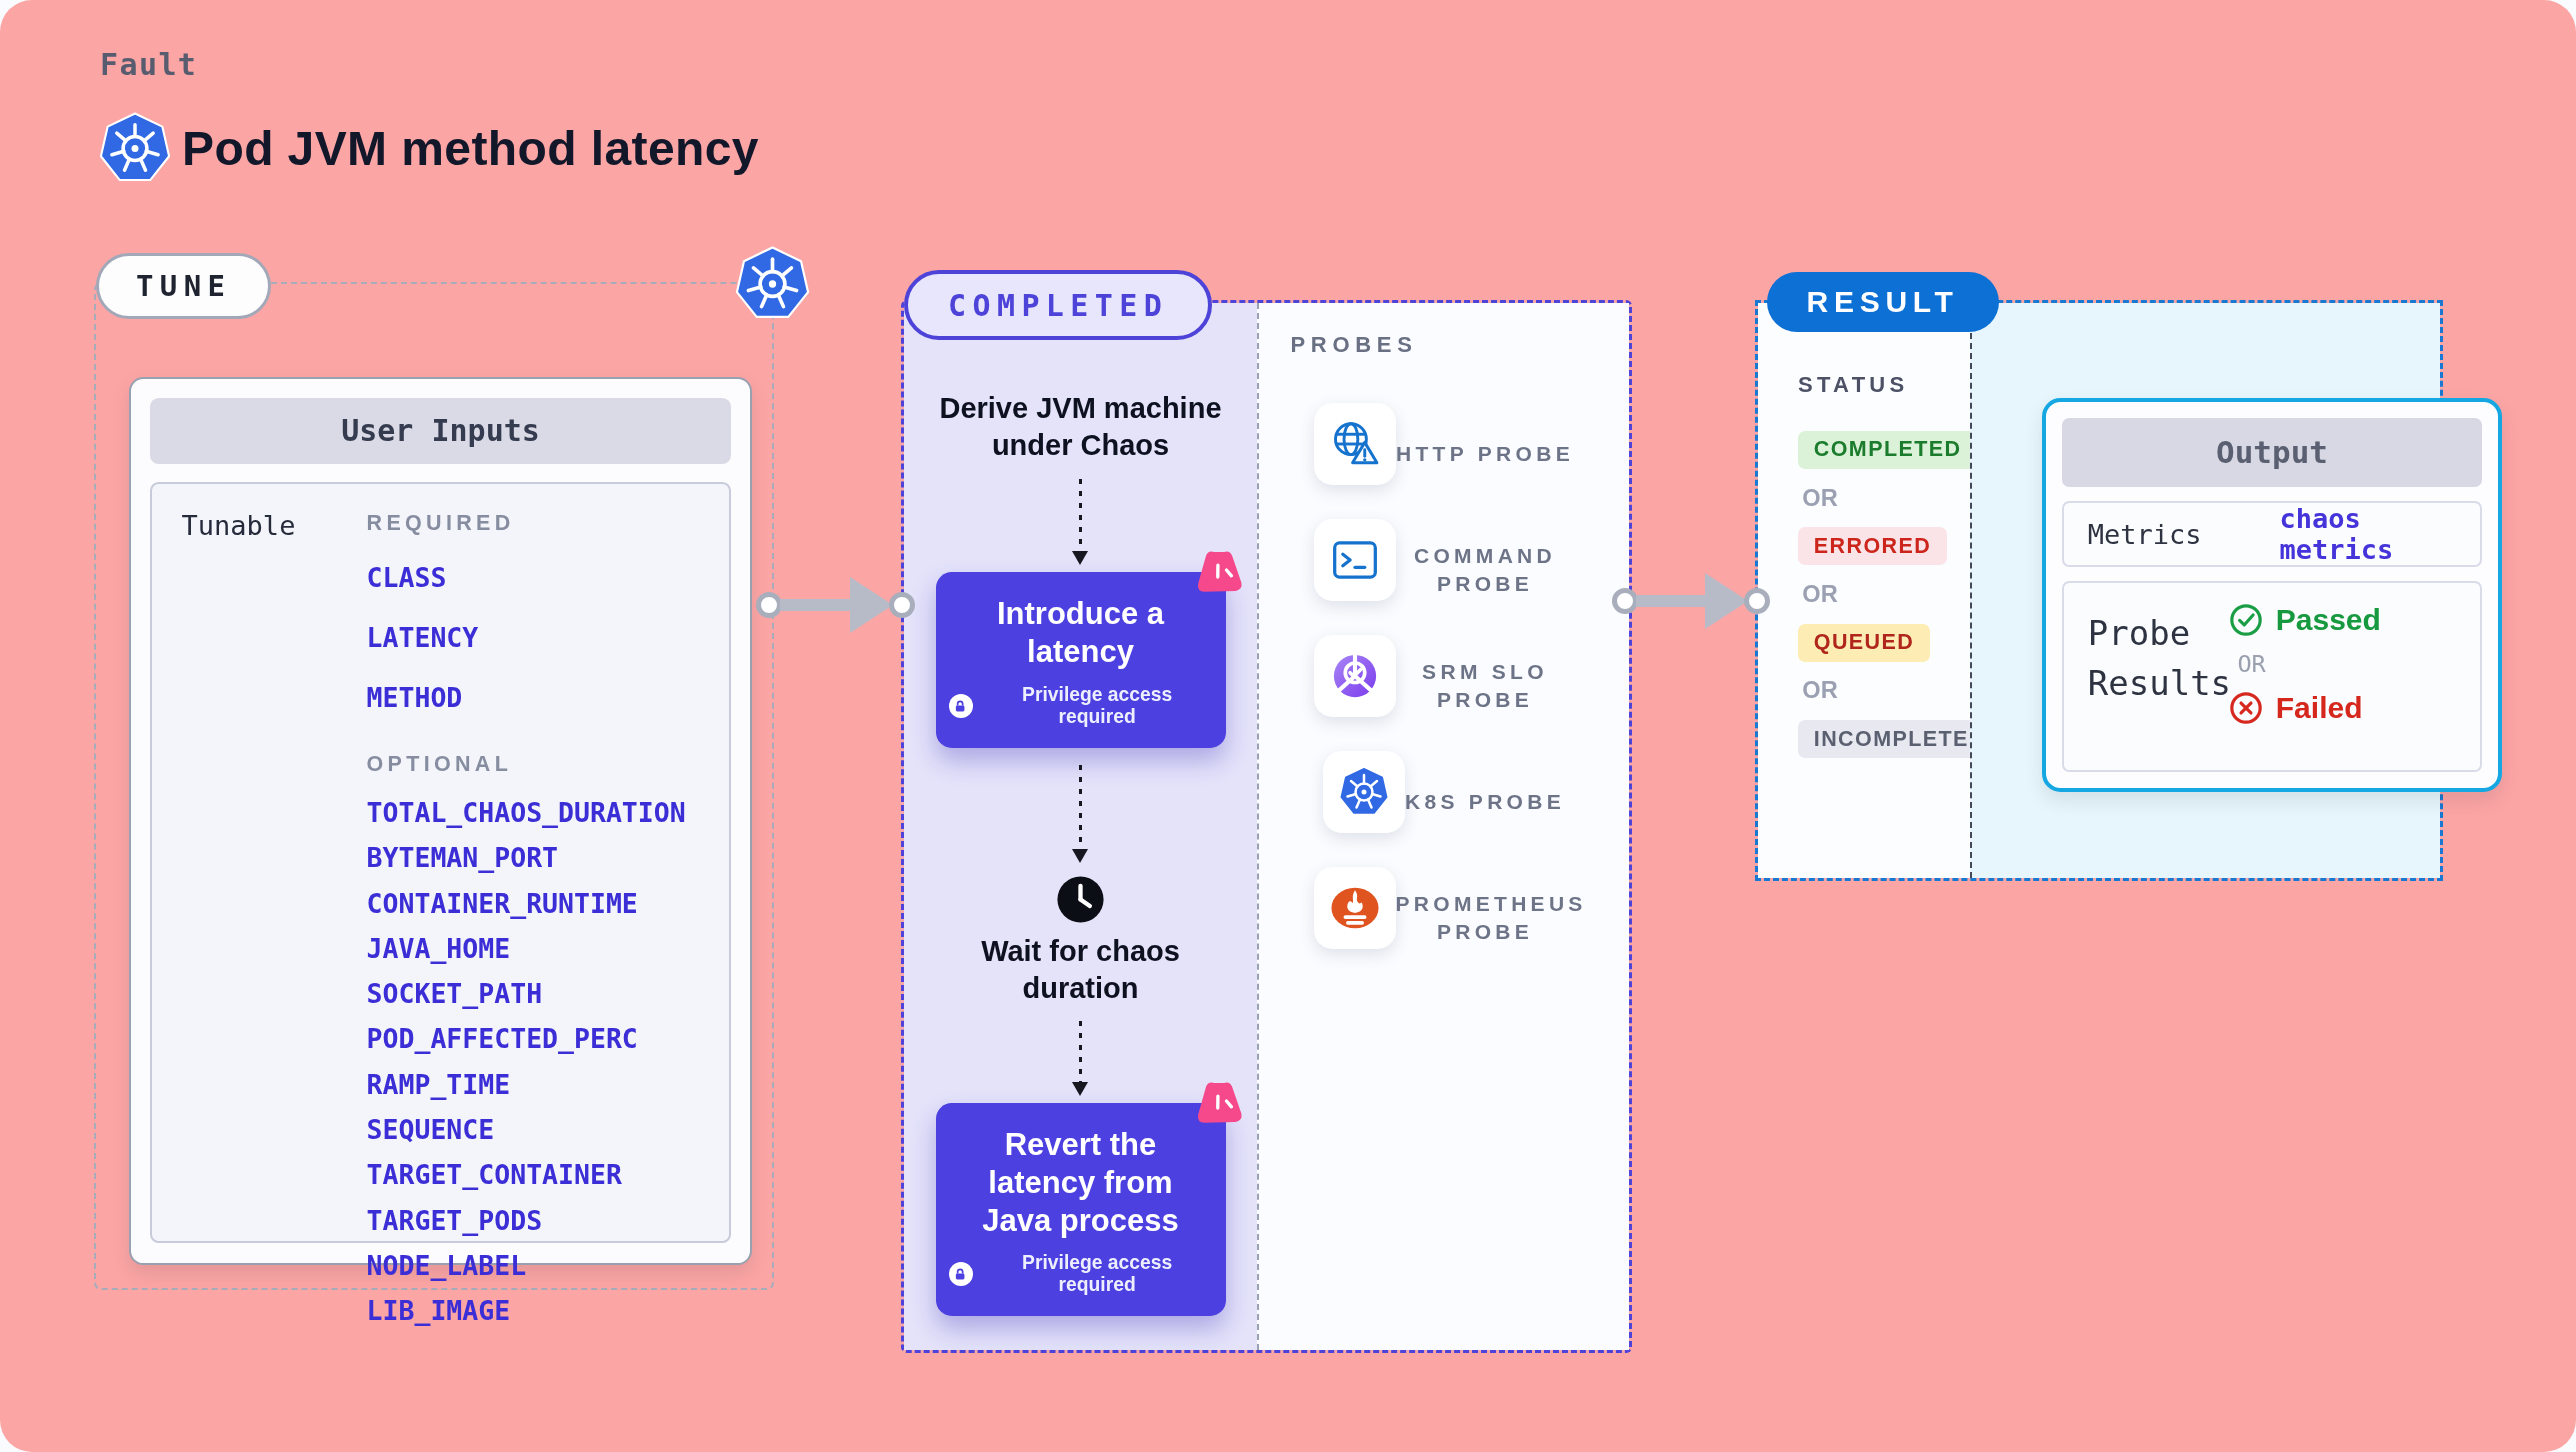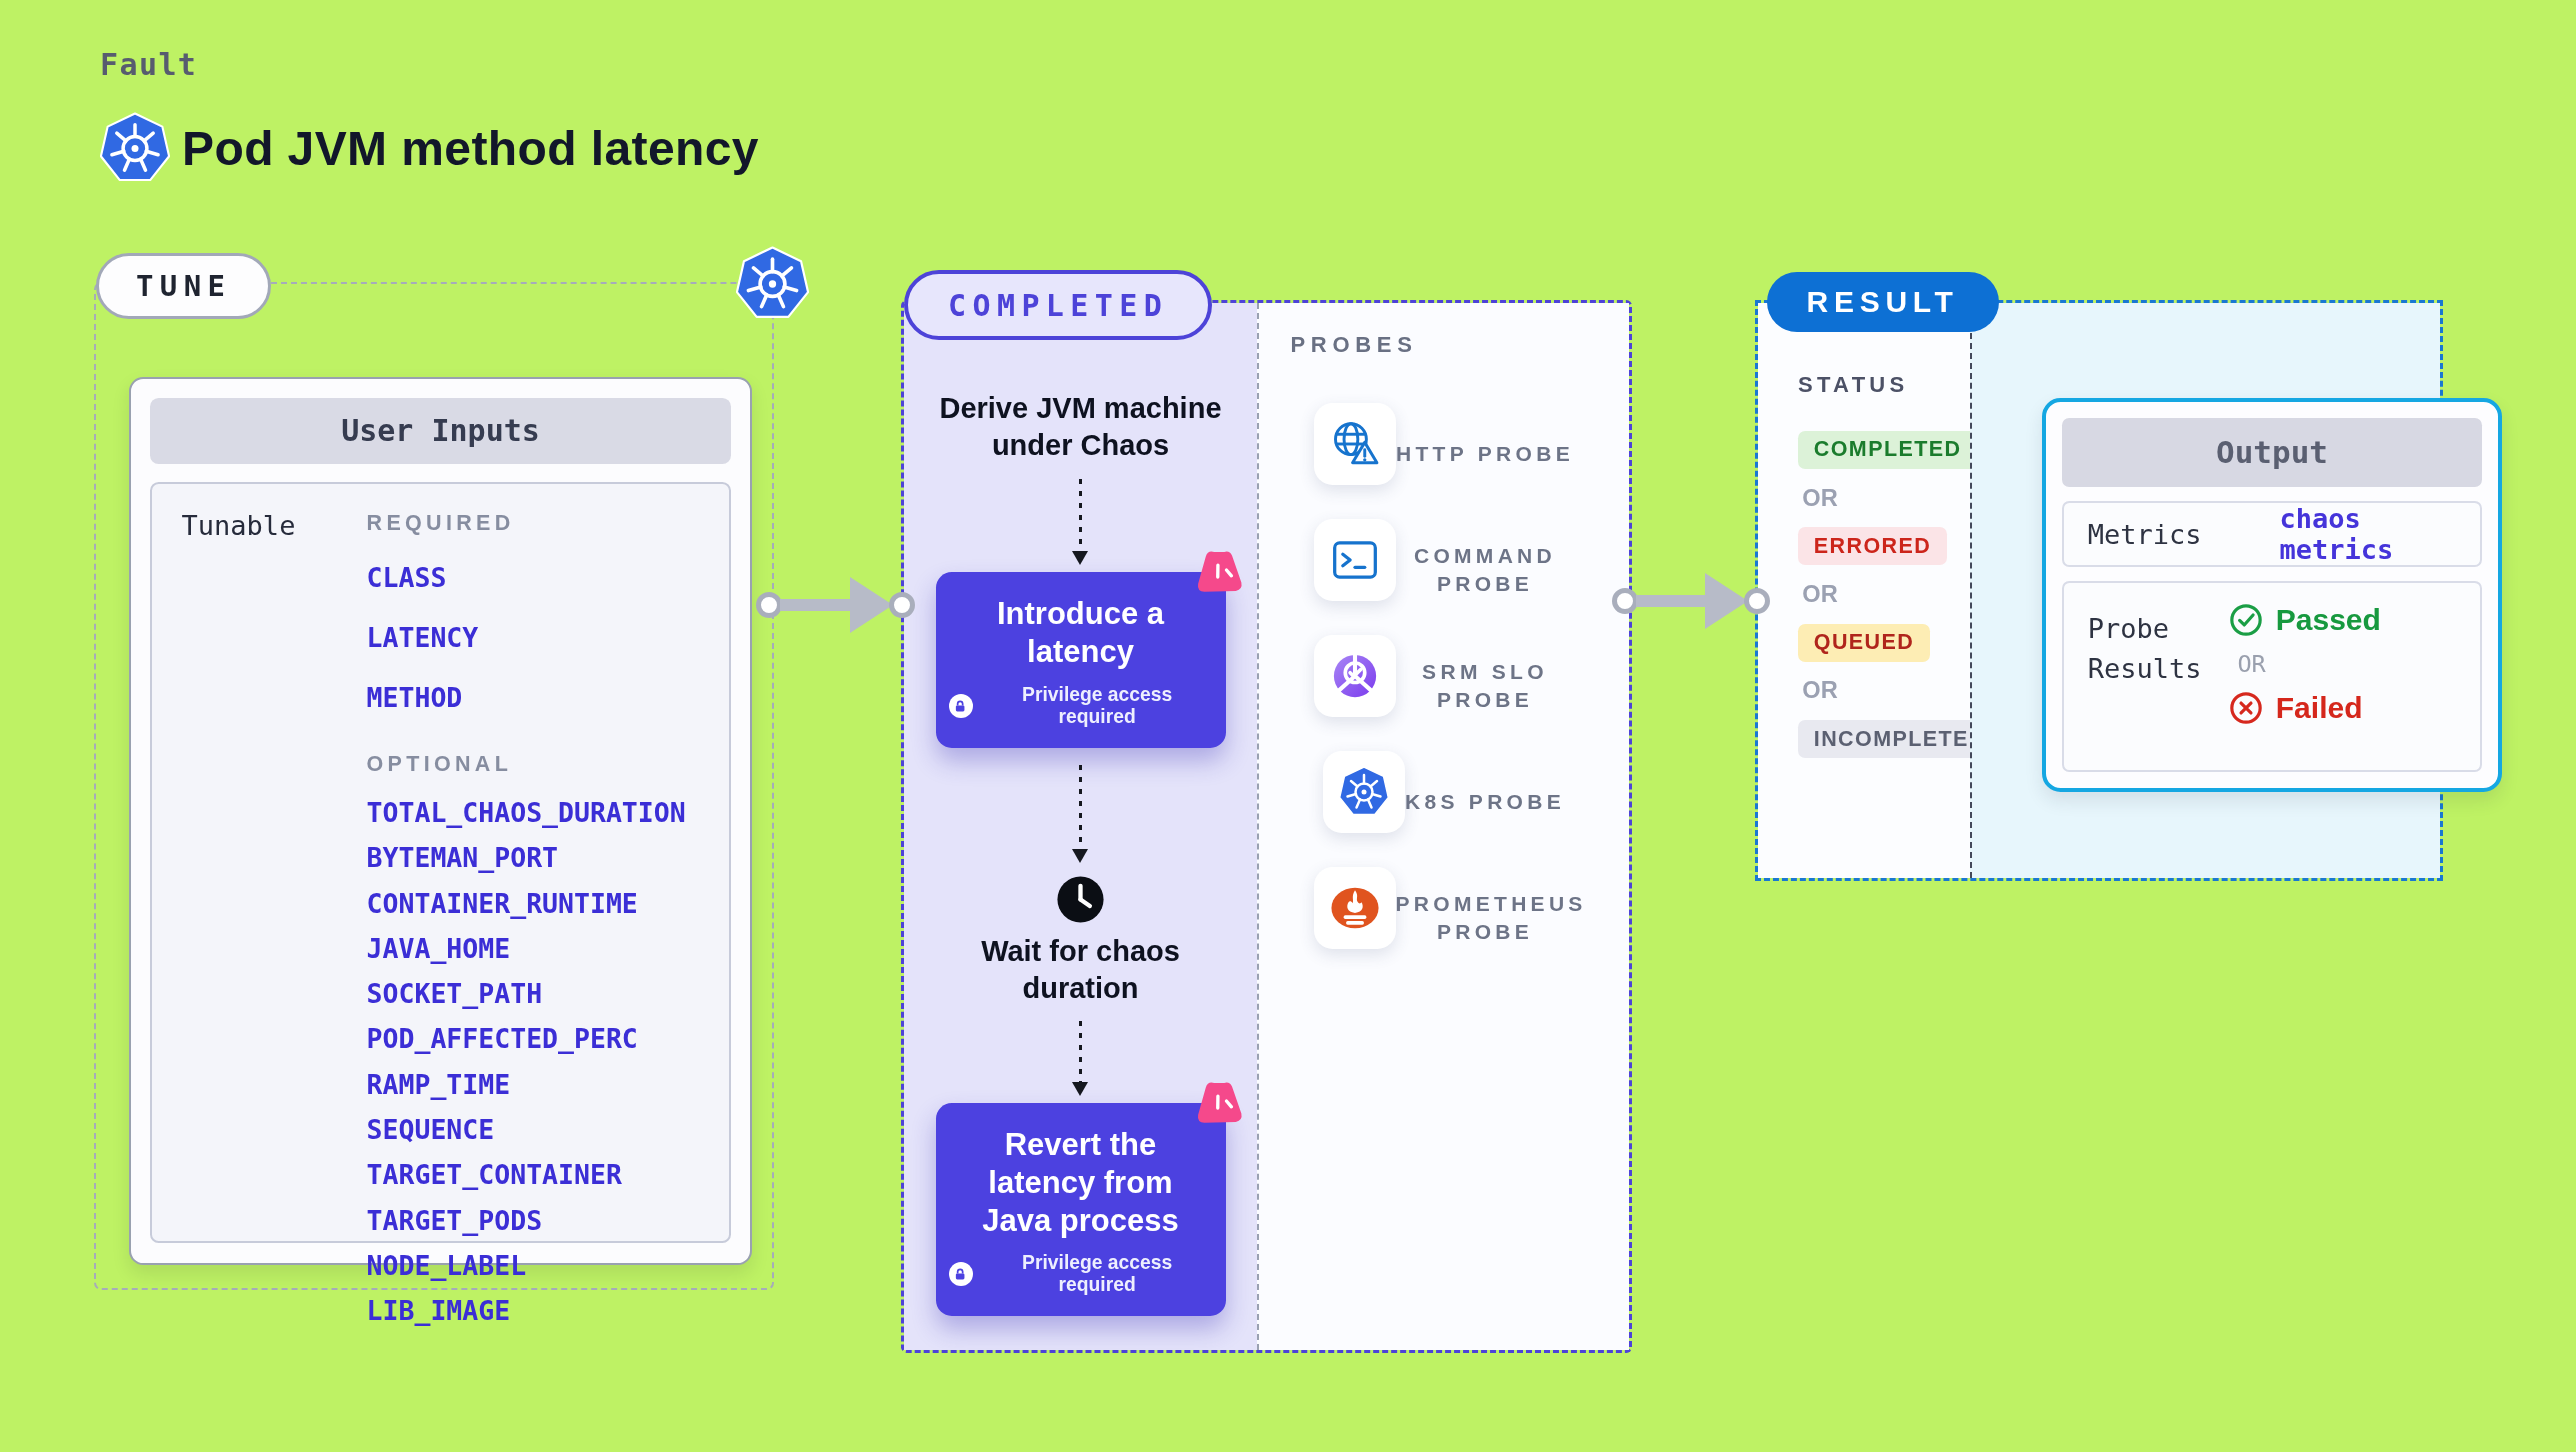--- a/index.html
+++ b/index.html
@@ -1,17 +1,17 @@
 <!DOCTYPE html>
 <html style="font-size:11.5px"><head>
 <meta charset="utf-8">
 <style>
   html,body{margin:0;padding:0;background:#fafbfe;}
-  #page{position:relative;width:2576px;height:1452px;background:#bef264;overflow:hidden;
-        font-family:"Liberation Sans",sans-serif;color:#13182a;}
+  #page{position:relative;width:2576px;height:1452px;background:#fca5a5;overflow:hidden;
+        font-family:"Liberation Sans",sans-serif;color:#13182a;border-radius:32px;}
   .mono{font-family:"DejaVu Sans Mono",monospace;}
 
   
   .kicker{position:absolute;left:100px;top:47px;font-family:"DejaVu Sans Mono",monospace;
           font-size:30px;font-weight:600;color:#575c6f;letter-spacing:1.4px;}
   .title-row{position:absolute;left:100px;top:112px;display:flex;align-items:center;gap:12px;}
   .title-row svg{width:70px;height:73px;display:block;}
   .page-title{font-size:48px;font-weight:800;color:#12172a;letter-spacing:0.4px;}
 
   
@@ -107,21 +107,21 @@
               border:4.3px solid #15a7e2;border-radius:18.6px;padding:15.8px;box-sizing:border-box;
               box-shadow:0 8.6px 18.6px rgba(30,40,60,.10);}
   .out-header{height:69px;background:#d7d8e3;border-radius:7.2px;display:flex;align-items:center;
               justify-content:center;font-family:"DejaVu Sans Mono",monospace;
               font-size:31px;font-weight:700;color:#5a5f71;}
   .out-row{margin-top:14.3px;border:2.1px solid #d9dce8;border-radius:7.2px;background:#fbfcfe;box-sizing:border-box;}
   .metrics-row{height:66px;display:flex;align-items:center;padding-left:24px;}
   .metrics-label{font-family:"DejaVu Sans Mono",monospace;font-size:27px;color:#2e3342;width:179px;}
   .metrics-value{font-family:"DejaVu Sans Mono",monospace;font-size:27px;font-weight:700;color:#4534da;margin-left:21.5px;}
   .probe-row{height:191px;position:relative;padding:26px 0 0 24px;}
-  .pr-label{font-family:"DejaVu Sans Mono",monospace;font-size:27px;color:#2e3342;line-height:1.45;}
+  .pr-label{font-family:"DejaVu Sans Mono",monospace;font-size:34px;color:#2e3342;line-height:1.45;}
   .pr-right{position:absolute;left:165px;top:20px;}
   .res-line{display:flex;align-items:center;gap:13px;}
   .res-line svg{width:34px;height:34px;flex:none;}
   .passed-text{font-size:30px;font-weight:800;color:#17993f;}
   .failed-text{font-size:30px;font-weight:800;color:#d5271c;}
   .pr-or{font-family:"DejaVu Sans Mono",monospace;font-size:23.6px;color:#9aa0ae;margin:13px 0 13px 8.6px;}
 </style>
 </head>
 <body>
 

